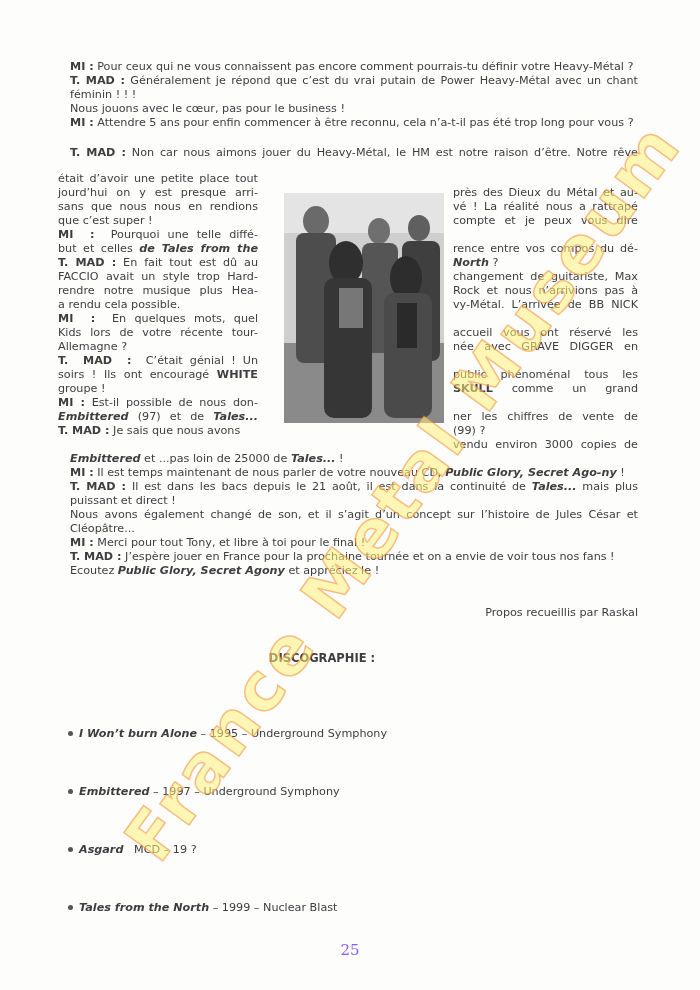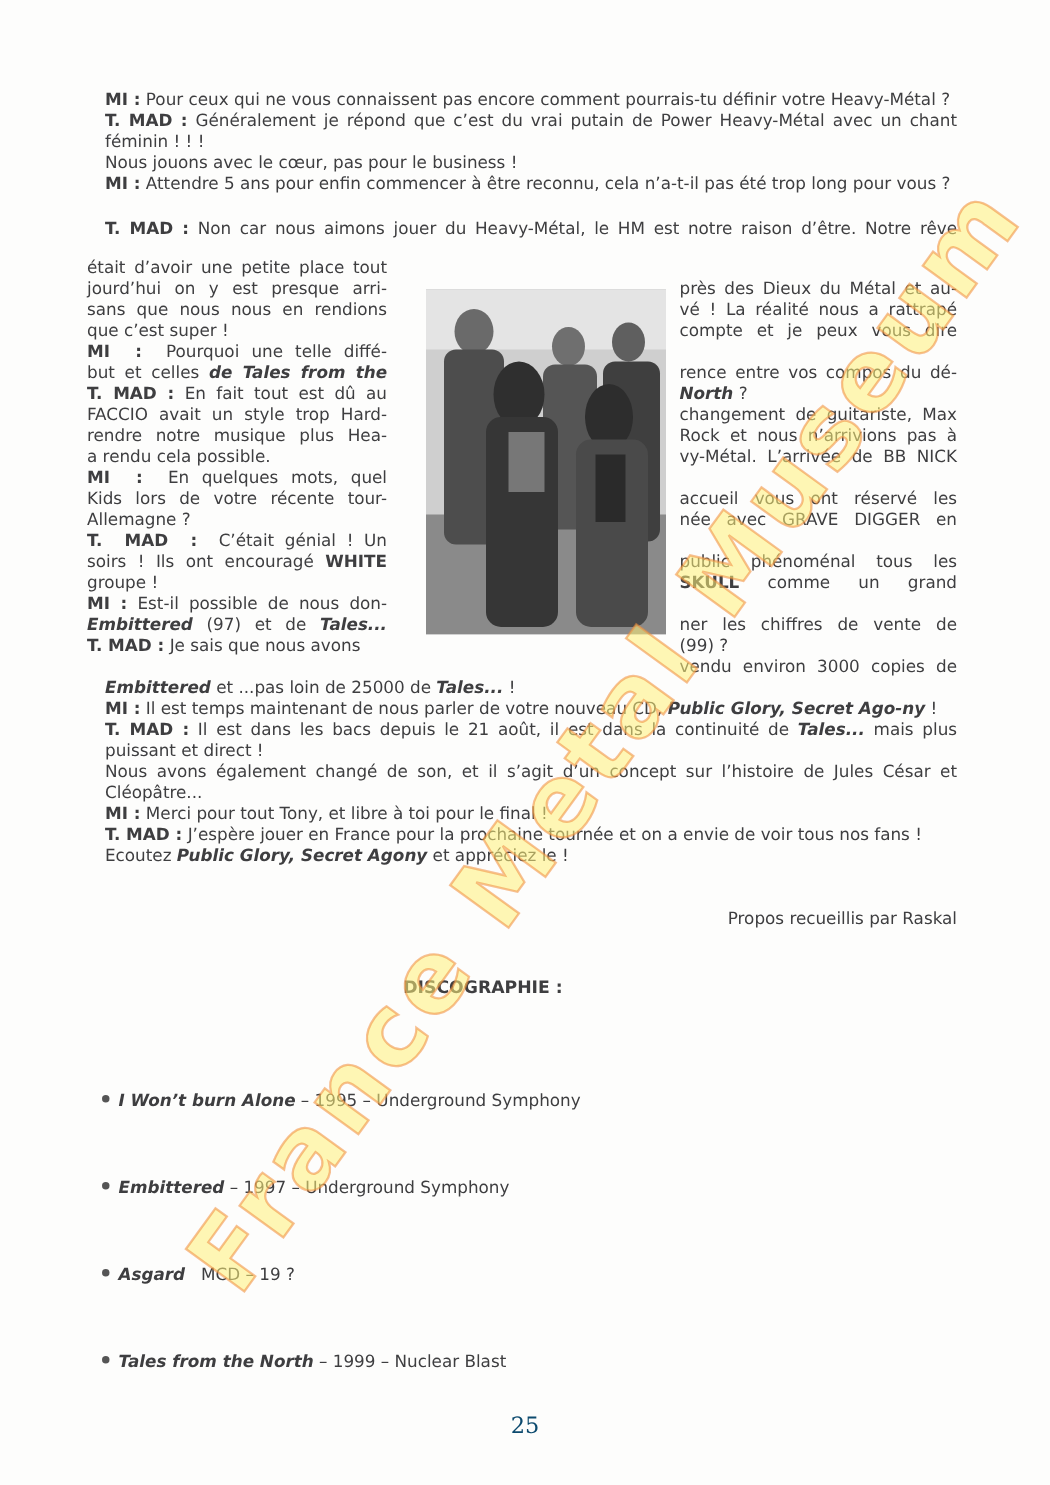--- a/index.html
+++ b/index.html
@@ -13,21 +13,21 @@
   .ln{display:block;white-space:nowrap;}
   .just{text-align:justify;text-align-last:justify;display:block;}
   b,.b{font-weight:bold;}
   .bi{font-weight:bold;font-style:italic;}
   .photo{position:absolute;left:284px;top:193px;width:160px;height:230px;background:#bdbdbd;overflow:hidden;}
   .sig{position:absolute;right:62px;top:606px;font-size:11.2px;}
   .disco-title{position:absolute;left:0;width:644px;text-align:center;top:651px;font-size:11.5px;font-weight:bold;}
   .disco{position:absolute;left:68px;top:683px;font-size:11.2px;line-height:14px;}
   .disco .item{margin-bottom:7px;margin-top:44px;}
   .bullet{display:inline-block;width:5px;height:5px;border-radius:50%;background:#555;margin-right:6px;vertical-align:middle;position:relative;top:-1px;}
-  .pagenum{position:absolute;left:0;width:700px;text-align:center;top:941px;font-family:"DejaVu Serif","Liberation Serif",serif;font-size:15px;color:#0c4a6e;}
+  .pagenum{position:absolute;left:0;width:700px;text-align:center;top:941px;font-family:"DejaVu Serif","Liberation Serif",serif;font-size:15px;color:#8b5cf6;}
   .wm{position:absolute;left:90px;top:455px;transform:rotate(-54deg);transform-origin:left top;
     font-family:"DejaVu Sans","Liberation Sans",sans-serif;font-weight:bold;font-size:66px;letter-spacing:4px;
     color:rgba(255,240,120,0.55);-webkit-text-stroke:1.5px rgba(240,140,60,0.55);white-space:nowrap;pointer-events:none;}
 </style>
 </head>
 <body>
 
 <div class="page">
 
   <div class="txt full" style="top:60px;">

